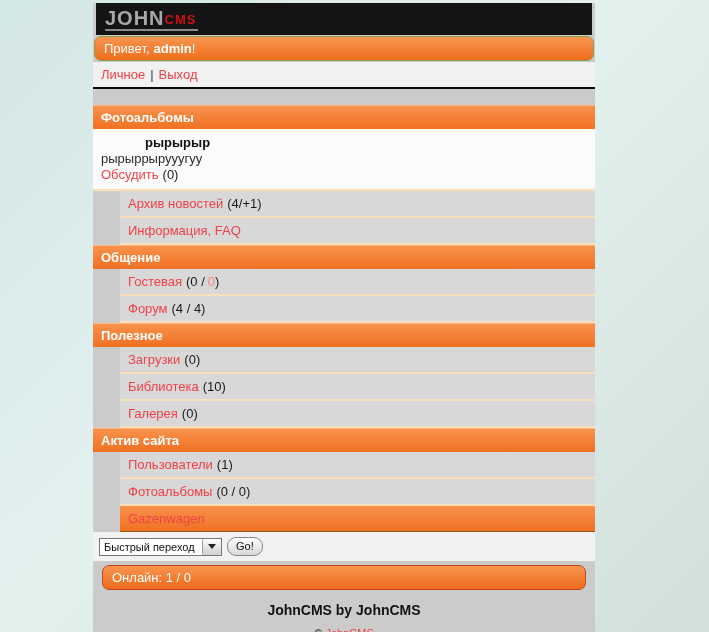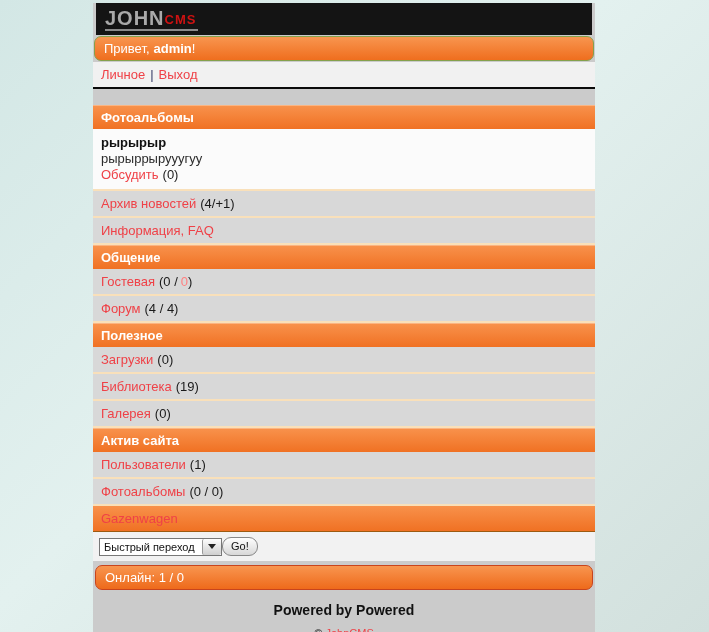--- a/index.html
+++ b/index.html
@@ -69,39 +69,41 @@
     font-weight: bold;
     padding: 4px 8px;
     border-top: 1px solid #fbb583;
   }
   
   .news-box {
     background: #fbfbfb;
     padding: 6px 8px 7px 8px;
     border-bottom: 2px solid #f9e0ba;
   }
-  .news-title { font-weight: bold; color: #111; }
+  .news-title { font-weight: bold; color: #111; margin-left: 44px; }
   .news-body { color: #2c2c2c; margin-top: 1px; }
   .news-discuss { margin-top: 1px; }
   
   .row {
     background: #d8d8d8;
     padding: 5px 8px;
     border-bottom: 2px solid #f9e0ba;
+    margin-left: 27px;
   }
   .row.gazen {
     background: linear-gradient(#f8914b, #f07123);
     border-bottom: 1px solid #9c5a11;
   }
   
   .quicknav {
     background: #f2f2f2;
     padding: 5px 6px;
     display: flex;
     align-items: center;
+    gap: 5px;
   }
   .select-wrap { position: relative; display: inline-block; }
   .select-wrap select {
     appearance: none;
     -webkit-appearance: none;
     font-family: "Liberation Sans", sans-serif;
     font-size: 11px;
     border: 1px solid #777;
     background: #ffffff;
     padding: 2px 26px 2px 4px;
@@ -129,21 +131,21 @@
     font-size: 11px;
     color: #111;
     background: linear-gradient(#fefefe, #d8d8d8);
     border: 1px solid #888;
     border-radius: 9px;
     padding: 2px 8px 3px 8px;
     cursor: pointer;
   }
   
   .online-bar {
-    margin: 4px 2px;
+    margin: 4px 9px;
     background: linear-gradient(#f8954f, #ee6a1b);
     border: 1px solid #c8441d;
     border-radius: 7px;
     color: #ffffff;
     padding: 4px 9px;
   }
   
   .footer { background: #cbcbcb; text-align: center; padding: 8px 0 10px 0; }
   .powered { font-weight: bold; font-size: 14px; color: #111; }
   .copyright { font-size: 11px; margin-top: 9px; color: #222; }
@@ -192,21 +194,21 @@
     <a class="link">Форум</a><span class="count">(4 / 4)</span>
   </div>
 
   <div class="sec-header">Полезное</div>
 
   <div class="row">
     <a class="link">Загрузки</a><span class="count">(0)</span>
   </div>
 
   <div class="row">
-    <a class="link">Библиотека</a><span class="count">(19)</span>
+    <a class="link">Библиотека</a><span class="count">(10)</span>
   </div>
 
   <div class="row">
     <a class="link">Галерея</a><span class="count">(0)</span>
   </div>
 
   <div class="sec-header">Актив сайта</div>
 
   <div class="row">
     <a class="link">Пользователи</a><span class="count">(1)</span>
@@ -228,17 +230,17 @@
       <span class="sel-btn">
           <span class="arrow-down"></span>
         </span>
     </span>
     <button class="go-btn">Go!</button>
   </div>
 
   <div class="online-bar">Онлайн: 1 / 0</div>
 
   <div class="footer">
-    <div class="powered">Powered by Powered</div>
+    <div class="powered">JohnCMS by JohnCMS</div>
     <div class="copyright"><span>©</span> <a>JohnCMS</a></div>
   </div>
 
 </div>
 
 </body></html>

